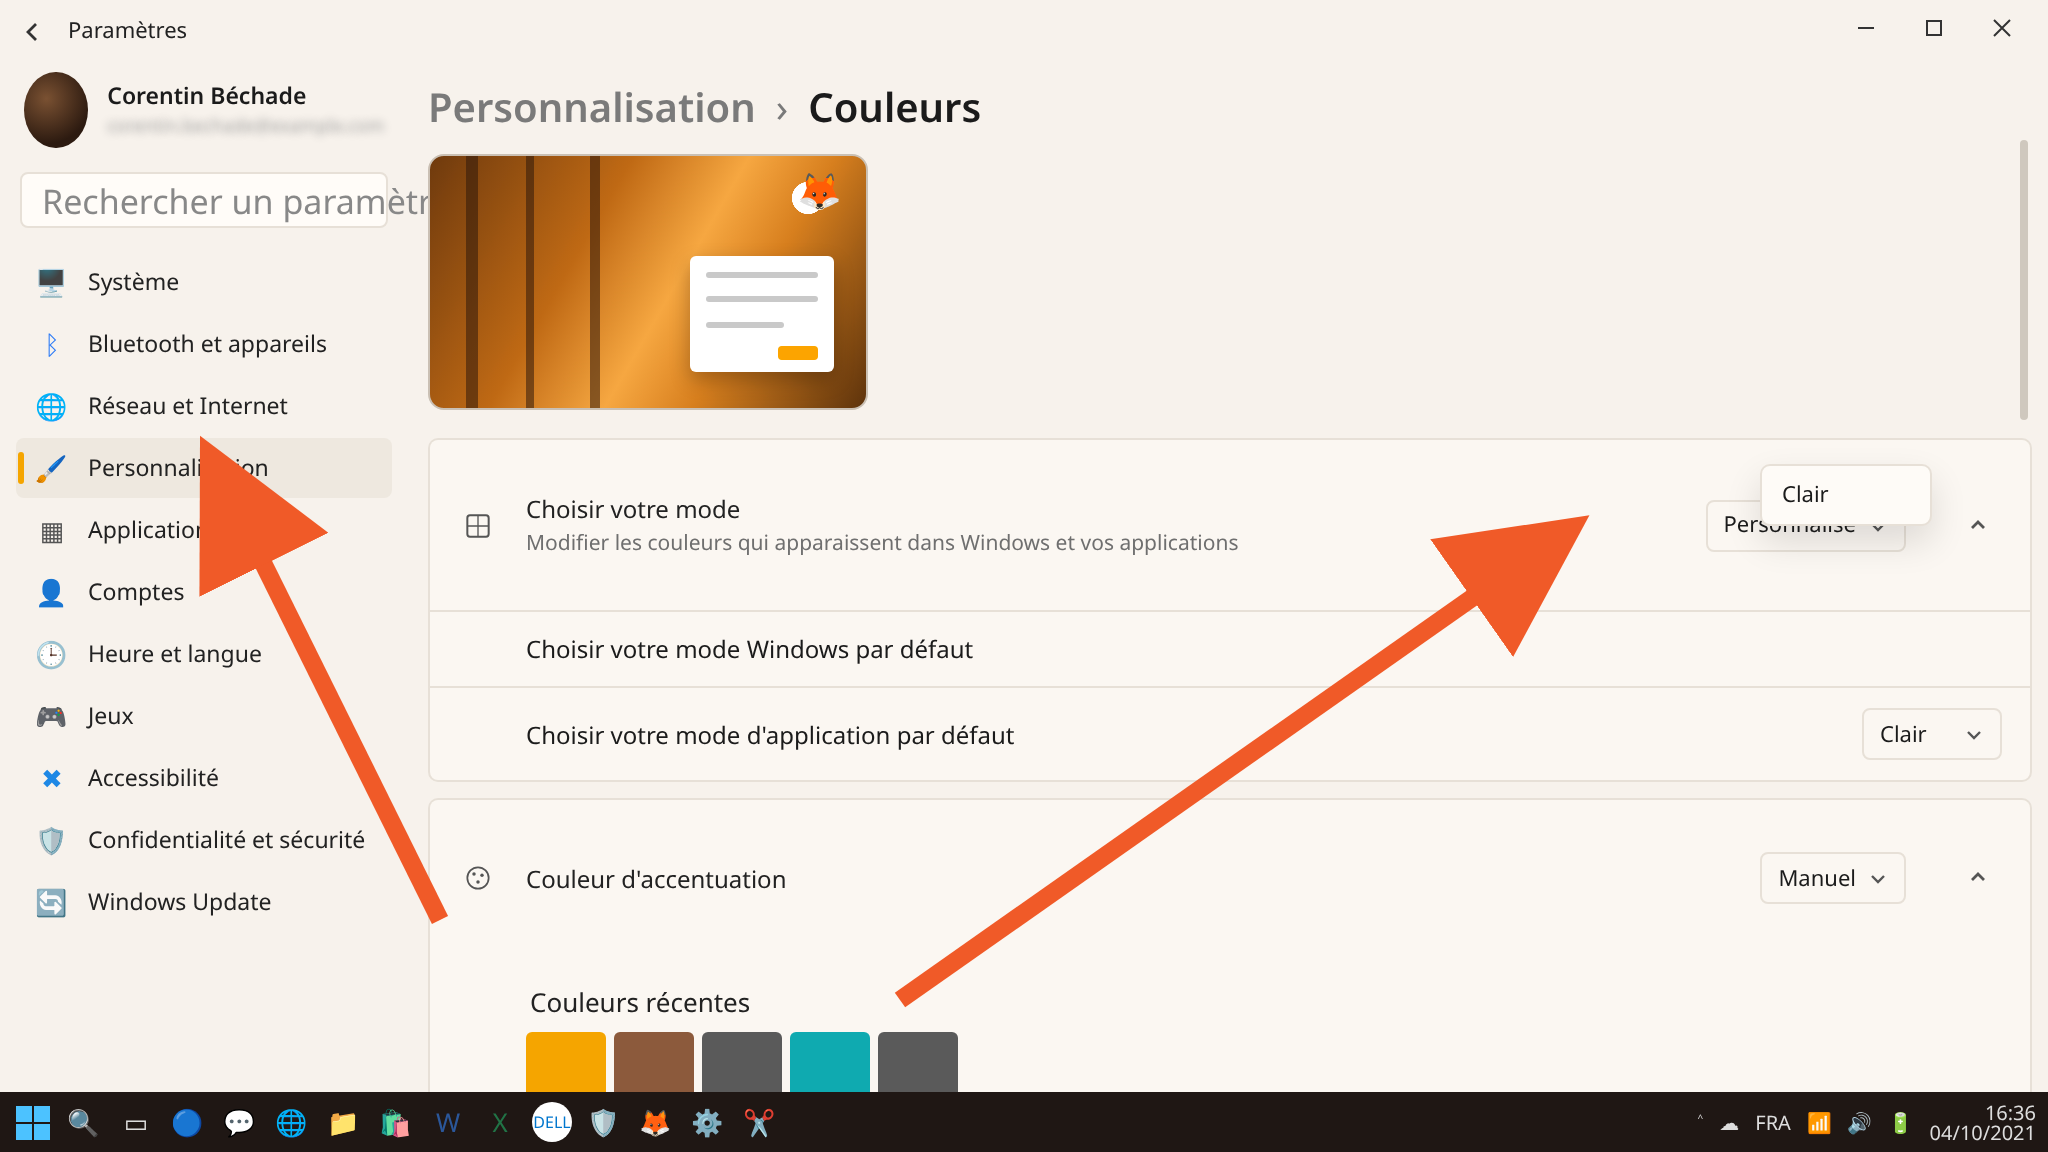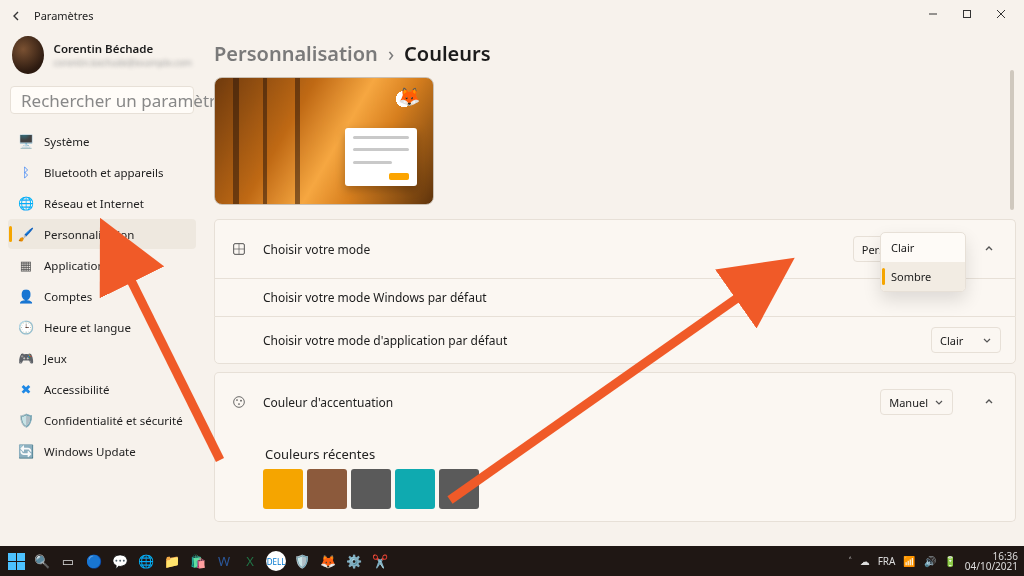--- a/index.html
+++ b/index.html
@@ -48,21 +48,21 @@
   .preview .trunk.t2{left:48px;width:4px;}
   .preview .trunk.t3{left:80px;width:5px;}
   .preview .card{position:absolute;right:16px;bottom:18px;width:72px;height:58px;background:#fff;border-radius:3px;box-shadow:0 4px 10px rgba(0,0,0,.25);padding:8px 8px 6px 8px;display:flex;flex-direction:column;justify-content:space-between;}
   .preview .card .line{height:3px;background:#c9c9c9;border-radius:2px;}
   .preview .card .line.s{width:70%;}
   .preview .card .pill{width:20px;height:7px;background:var(--accent);border-radius:2px;align-self:flex-end;}
   .preview .fox{position:absolute;right:12px;top:6px;width:34px;height:30px;background:radial-gradient(circle,#fff 35%,transparent 36%),#fff0;border-radius:4px;}
   .preview .fox::after{content:"🦊";position:absolute;right:0;top:0;font-size:18px;}
 
   .section{margin-top:14px;display:flex;flex-direction:column;gap:8px;}
-  .card-row{background:var(--panel);border:1px solid var(--border);border-radius:5px;padding:16px 14px;display:flex;align-items:center;gap:14px;min-height:44px;position:relative;}
+  .card-row{background:var(--panel);border:1px solid var(--border);border-radius:5px;padding:26px 14px;display:flex;align-items:center;gap:14px;min-height:44px;position:relative;}
   .card-row .texts{flex:1;display:flex;flex-direction:column;}
   .card-row .t1{font-size:12px;color:#222;}
   .card-row .t2{font-size:10.5px;color:var(--subink);margin-top:2px;}
   .card-row .lead{width:20px;height:20px;display:flex;align-items:center;justify-content:center;color:#555;}
   .sub-row{background:var(--panel);border:1px solid var(--border);border-bottom:0;padding:10px 14px 10px 48px;display:flex;align-items:center;min-height:38px;font-size:12px;}
   .sub-row:last-of-type{border-bottom:1px solid var(--border);border-radius:0 0 5px 5px;}
   .sub-row:first-of-type{border-radius:5px 5px 0 0;}
   .pill-select{margin-left:auto;display:flex;align-items:center;gap:6px;border:1px solid var(--border);border-radius:4px;height:26px;padding:0 8px;background:#FBF7F2;font-size:11px;min-width:70px;justify-content:space-between;}
   .chev{margin-left:10px;width:24px;height:24px;display:flex;align-items:center;justify-content:center;color:#555;}
   .toggle{width:36px;height:18px;border-radius:10px;background:var(--accent);position:relative;}
@@ -212,20 +212,21 @@
 
     <div class="card-row" style="border-radius:5px 5px 0 0;border-bottom:0;">
       <span class="lead">
           <svg width="16" height="16" viewBox="0 0 24 24">
             <rect x="4" y="4" width="16" height="16" rx="2" fill="none" stroke="#555" stroke-width="1.5"></rect>
             <path d="M4 12h16M12 4v16" stroke="#555" stroke-width="1"></path>
           </svg>
         </span>
       <div class="texts">
         <span class="t1">Choisir votre mode</span>
+        <span class="t2">Modifier les couleurs qui apparaissent dans Windows et vos applications</span>
       </div>
       <div class="pill-select" style="min-width:96px;">
         <span>Personnalisé</span>
         <svg width="10" height="10" viewBox="0 0 10 10">
             <path d="M2 4l3 3 3-3" fill="none" stroke="#555" stroke-width="1.2"></path>
           </svg>
       </div>
       <span class="chev">
           <svg width="12" height="12" viewBox="0 0 12 12">
             <path d="M3 7l3-3 3 3" fill="none" stroke="#555" stroke-width="1.4"></path>
@@ -280,21 +281,20 @@
           <div class="sw" style="background: rgb(90, 90, 90);"></div>
           <div class="sw" style="background: rgb(15, 170, 176);"></div>
           <div class="sw" style="background: rgb(90, 90, 90);"></div>
         </div>
 
     </div>
   </div>
 
   <div class="dropdown" style="top:200px;right:50px;">
     <div class="opt">Clair</div>
-    <div class="opt hover">Sombre</div>
   </div>
 
   <div class="scrollbar"></div>
 </main>
 
 <div class="arrow-annot" style="left:90px;top:220px;">
   <svg width="160" height="260">
       <defs>
         <marker id="ah1" markerWidth="8" markerHeight="8" refX="6" refY="4" orient="auto">
           <path d="M0 0L8 4L0 8Z" fill="#F05A28"></path>

